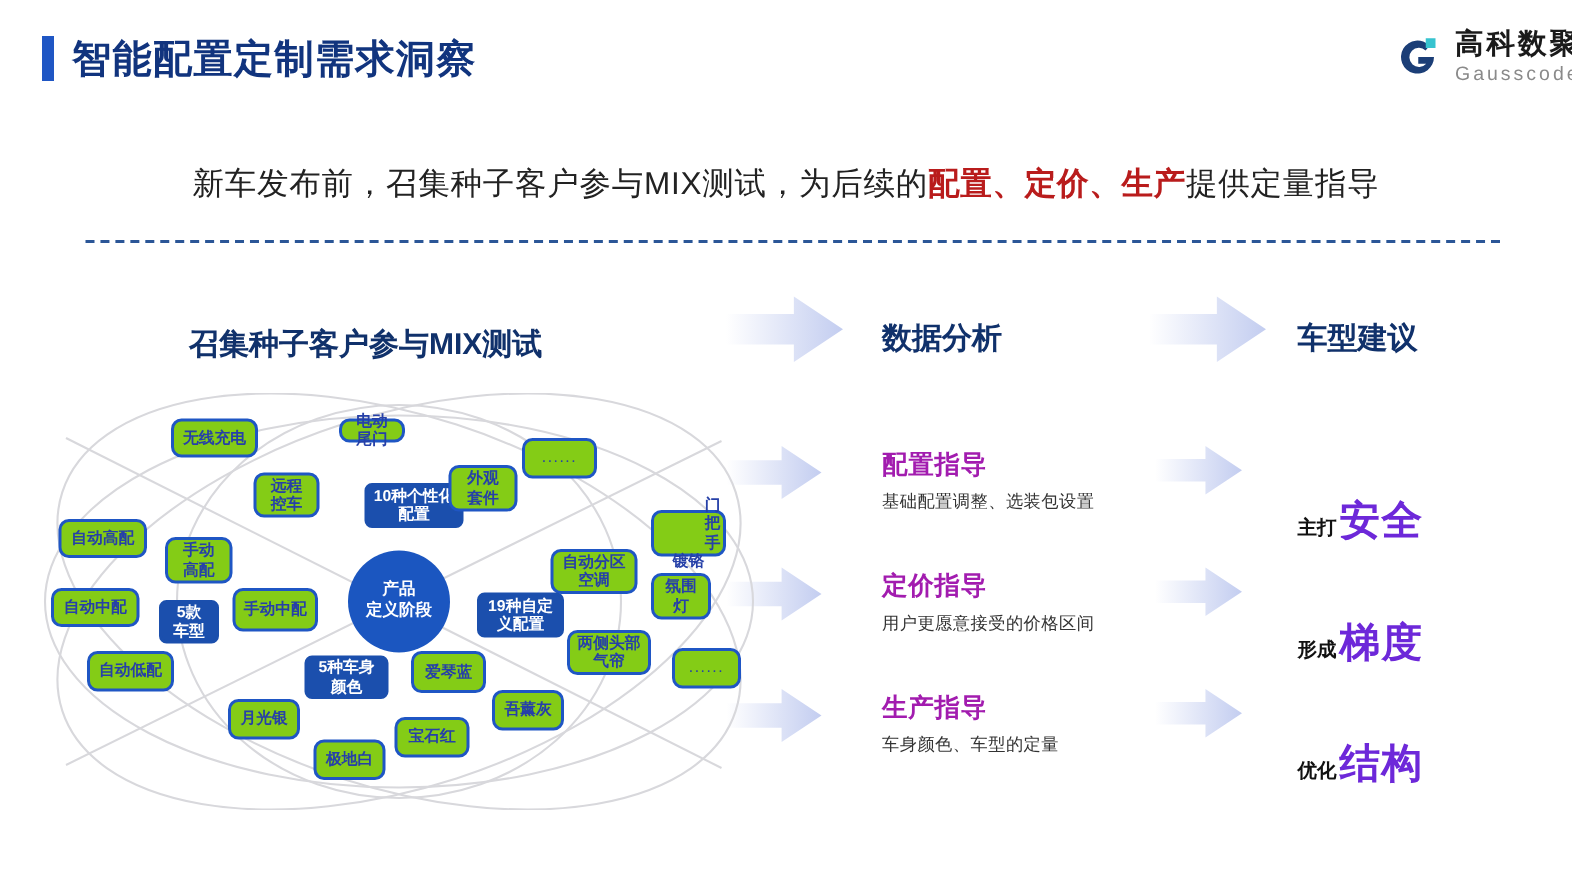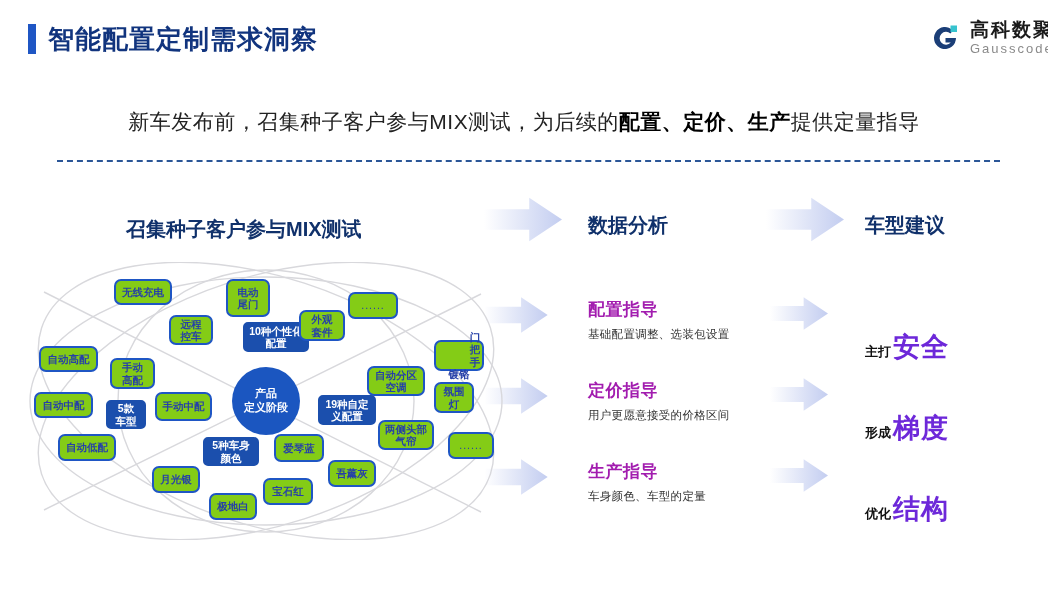--- a/index.html
+++ b/index.html
@@ -17,21 +17,21 @@
   .page-title{position:absolute;left:48px;top:22px;font-size:26px;font-weight:bold;color:#11347e;letter-spacing:1px;white-space:nowrap;}
 
   .logo{position:absolute;right:22px;top:20px;display:flex;align-items:center;gap:8px;}
   .logo-mark{width:34px;height:34px;position:relative;}
   .logo-text{display:flex;flex-direction:column;line-height:1;}
   .logo-cn{font-size:19px;font-weight:bold;color:#1a1a1a;letter-spacing:2px;}
   .logo-en{font-size:13px;color:#8a8a8a;letter-spacing:2px;margin-top:3px;}
 
   
   .subtitle{position:absolute;left:0;top:108px;width:1048px;text-align:center;font-size:21px;color:#222;letter-spacing:0.5px;}
-  .subtitle b{color:#000000;font-weight:bold;}
+  .subtitle b{color:#b91c1c;font-weight:bold;}
   .divider{position:absolute;left:57px;top:160px;width:943px;border-top:2px dashed #2b5697;}
 
   
   .colhead{position:absolute;font-size:20px;font-weight:bold;color:#10316b;white-space:nowrap;}
   #ch1{left:126px;top:216px;}
   #ch2{left:588px;top:212px;}
   #ch3{left:865px;top:212px;}
 
   .arrow{position:absolute;}
   .arrow svg{display:block;}
@@ -209,21 +209,21 @@
       </g>
     </svg>
     <div class="center-circle" style="left:206px;top:105px;">
       <span>产品</span>
       <span>定义阶段</span>
     </div>
     <div id="node-layer">
         <div class="node" style="left: 88px; top: 17px; width: 58px; height: 26px; flex-direction: column;">
           <span style="display: block;">无线充电</span>
         </div>
-        <div class="node" style="left: 200px; top: 17px; width: 44px; height: 38px; flex-direction: column;">
+        <div class="node" style="left: 200px; top: 17px; width: 44px; height: 16px; flex-direction: column;">
           <span style="display: block;">电动</span>
           <span style="display: block;">尾门</span>
         </div>
         <div class="node dots" style="left: 322px; top: 30px; width: 50px; height: 27px; flex-direction: column;">
           <span style="display: block;">......</span>
         </div>
         <div class="node" style="left: 143px; top: 53px; width: 44px; height: 30px; flex-direction: column;">
           <span style="display: block;">远程</span>
           <span style="display: block;">控车</span>
         </div>

